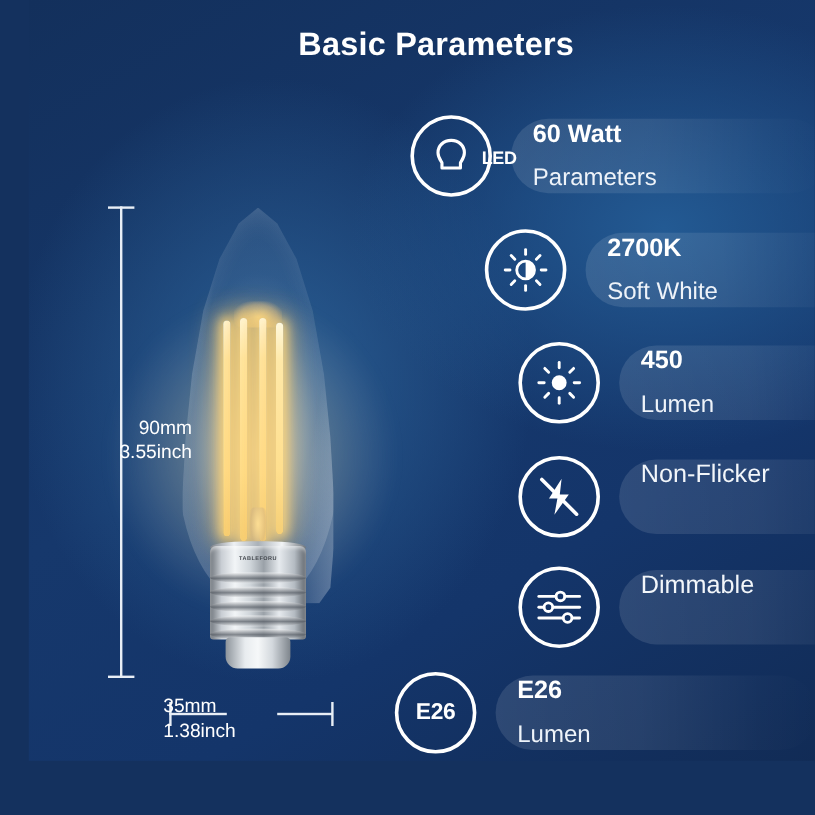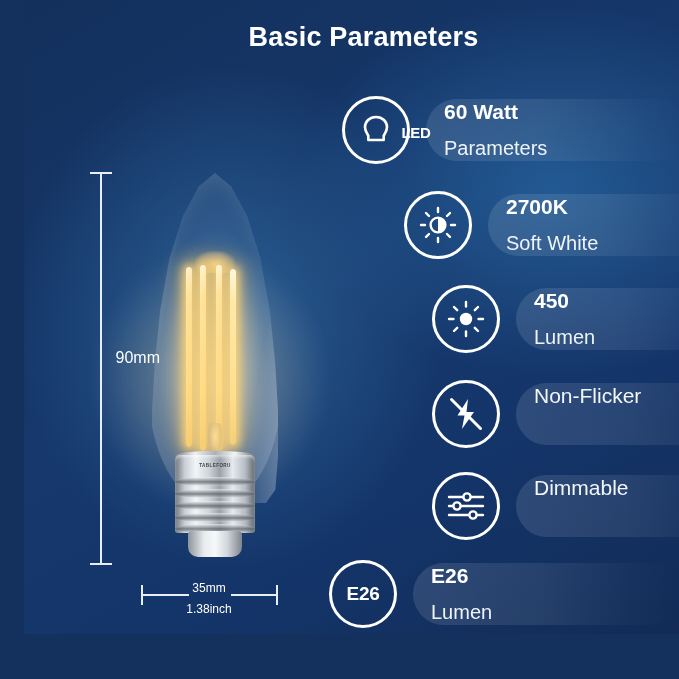--- a/index.html
+++ b/index.html
@@ -90,22 +90,22 @@
   .dim-v-line{position:absolute;left:76px;top:172px;width:2px;height:392px;background:#e8eef6;}
   .dim-cap-h{position:absolute;width:22px;height:2px;background:#e8eef6;left:66px;}
   .dim-v-label{
     position:absolute;left:8px;top:348px;width:128px;text-align:right;
     color:#ffffff;font-size:16px;line-height:20px;
   }
   .dim-v-mask{position:absolute;left:60px;top:344px;width:34px;height:48px;background:transparent;}
   .dim-h-line{position:absolute;top:594px;height:2px;background:#e8eef6;}
   .dim-cap-v{position:absolute;width:2px;height:20px;background:#e8eef6;top:585px;}
   .dim-h-label{
-    position:absolute;left:112px;top:578px;width:146px;text-align:center;
-    color:#ffffff;font-size:12px;line-height:21px;
+    position:absolute;left:112px;top:578px;width:146px;text-align:left;
+    color:#ffffff;font-size:16px;line-height:21px;
   }
 
   
   .feat{position:absolute;display:flex;align-items:center;height:72px;}
   .icon-circle{
     width:62px;height:62px;border-radius:50%;
     border:3px solid #ffffff;flex:0 0 62px;
     display:flex;align-items:center;justify-content:center;
     position:relative;
   }
@@ -150,20 +150,21 @@
     </div>
     <div class="base-tip"></div>
   </div>
 
   <div class="dim-v-line"></div>
   <div class="dim-cap-h" style="top:172px;"></div>
   <div class="dim-cap-h" style="top:563px;"></div>
   <div class="dim-v-mask" style="background:linear-gradient(90deg,rgba(19,48,92,0),rgba(19,48,92,.0));"></div>
   <div class="dim-v-label">
     <div>90mm</div>
+    <div>3.55inch</div>
   </div>
 
   <div class="dim-h-line" style="left:117px;width:48px;"></div>
   <div class="dim-h-line" style="left:207px;width:46px;"></div>
   <div class="dim-cap-v" style="left:117px;"></div>
   <div class="dim-cap-v" style="left:252px;"></div>
   <div class="dim-h-label">
     <div>35mm</div>
     <div>1.38inch</div>
   </div>

